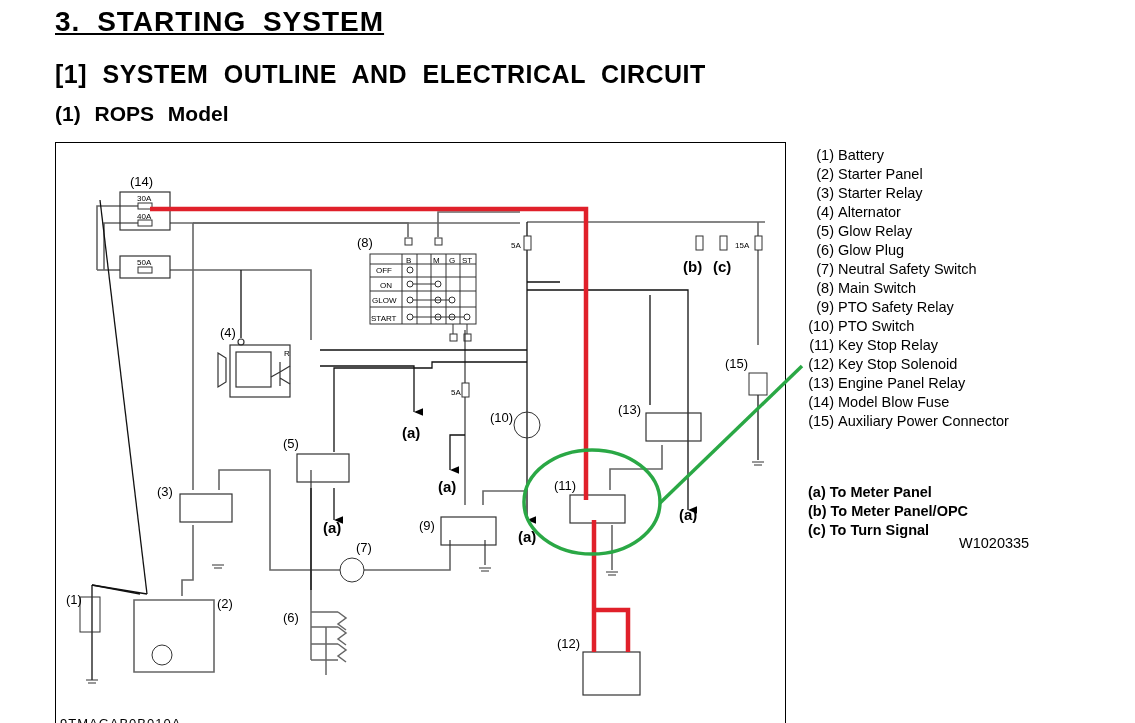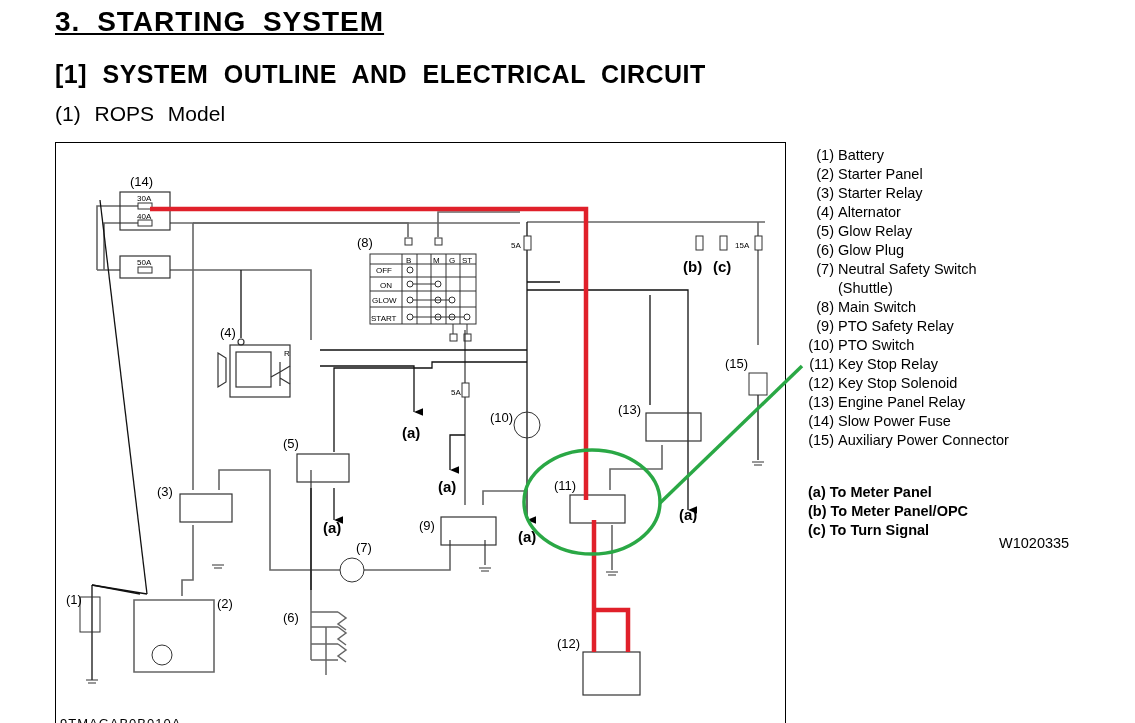--- a/index.html
+++ b/index.html
@@ -1,27 +1,27 @@
 <!DOCTYPE html>
 <html><head>
 <meta charset="utf-8">
 <style>
   html, body { margin:0; padding:0; background:#ffffff; }
   body { width:1135px; height:723px; position:relative; overflow:hidden; font-family:"Liberation Sans", sans-serif; color:#000; }
   .h1 { position:absolute; left:55px; top:6px; font-size:28px; font-weight:bold; letter-spacing:1px; word-spacing:8px;text-decoration:underline; }
   .h2 { position:absolute; left:55px; top:60px; font-size:25px; font-weight:bold; letter-spacing:0.5px; word-spacing:8px; }
-  .h3 { position:absolute; left:55px; top:102px; font-size:21px; font-weight:normal; word-spacing:8px; }
+  .h3 { position:absolute; left:55px; top:102px; font-size:21px; font-weight:bold; word-spacing:8px; }
   .frame { position:absolute; left:55px; top:142px; width:731px; height:600px; border:1.5px solid #000; border-bottom:none; box-sizing:border-box; }
   svg.diagram { position:absolute; left:0; top:0; }
   .legend { position:absolute; left:800px; top:146px; font-size:14.5px; line-height:19px; }
   .legend .row { display:flex; white-space:nowrap; }
   .legend .num { width:34px; text-align:right; padding-right:4px; }
   .legend .cont { padding-left:38px; }
   .notes { position:absolute; left:808px; top:471px; font-size:14.5px; line-height:19px; font-weight:bold;margin-top:12px; }
-  .code { position:absolute; left:959px; top:535px; font-size:14.5px;margin-left:40px; }
+  .code { position:absolute; left:959px; top:535px; font-size:14.5px; }
   .figcode { position:absolute; left:60px; top:716px; font-size:13px; letter-spacing:1px; }
   svg text { font-family:"Liberation Sans", sans-serif; }
 </style>
 </head>
 <body>
 
 <div class="h1">3.  STARTING  SYSTEM</div>
 <div class="h2">[1]  SYSTEM  OUTLINE  AND  ELECTRICAL  CIRCUIT</div>
 <div class="h3">(1)  ROPS Model</div>
 
@@ -251,23 +251,20 @@
       <span>Glow Relay</span>
     </div>
   <div class="row">
       <span class="num">(6)</span>
       <span>Glow Plug</span>
     </div>
   <div class="row">
       <span class="num">(7)</span>
       <span>Neutral Safety Switch</span>
     </div>
-  <div class="row cont">
-      <span>(Shuttle)</span>
-    </div>
   <div class="row">
       <span class="num">(8)</span>
       <span>Main Switch</span>
     </div>
   <div class="row">
       <span class="num">(9)</span>
       <span>PTO Safety Relay</span>
     </div>
   <div class="row">
       <span class="num">(10)</span>
@@ -280,21 +277,21 @@
   <div class="row">
       <span class="num">(12)</span>
       <span>Key Stop Solenoid</span>
     </div>
   <div class="row">
       <span class="num">(13)</span>
       <span>Engine Panel Relay</span>
     </div>
   <div class="row">
       <span class="num">(14)</span>
-      <span>Slow Power Fuse</span>
+      <span>Model Blow Fuse</span>
     </div>
   <div class="row">
       <span class="num">(15)</span>
       <span>Auxiliary Power Connector</span>
     </div>
 </div>
 
 <div class="notes">
   <div><span>(a)</span> <span>To Meter Panel</span></div>
   <div><span>(b)</span> <span>To Meter Panel/OPC</span></div>

